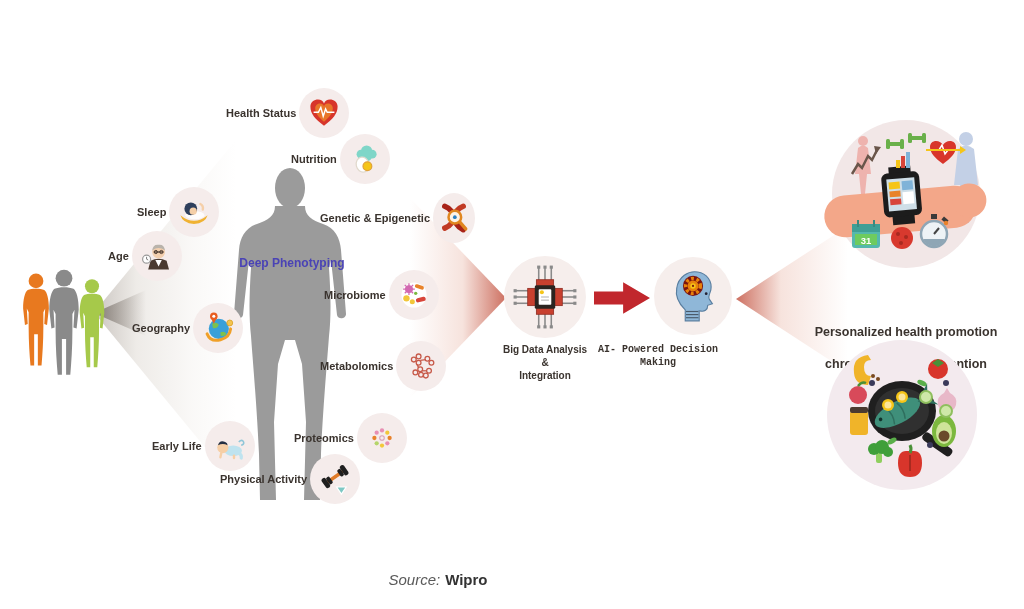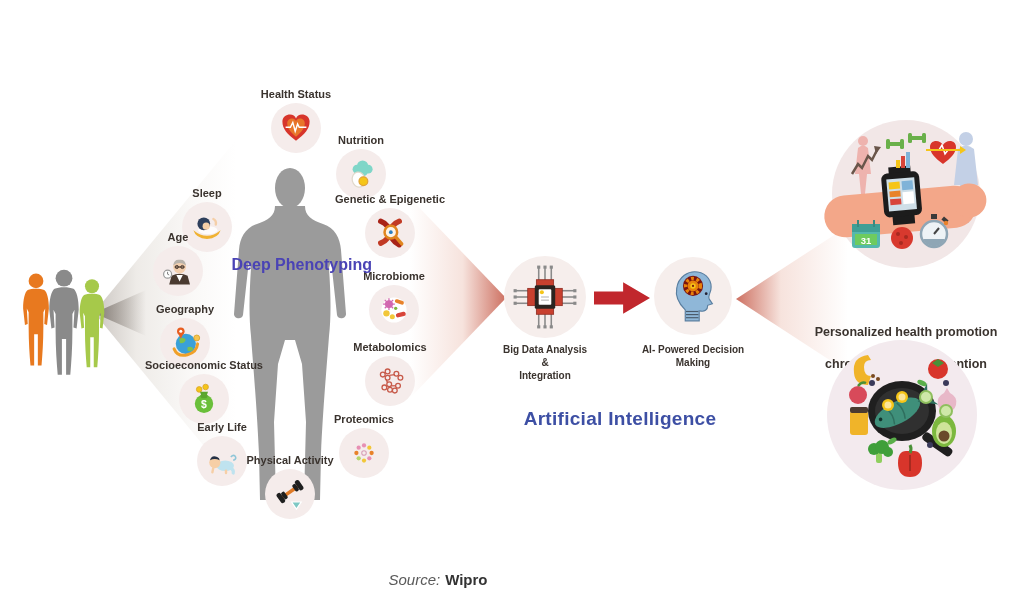--- a/index.html
+++ b/index.html
@@ -16,44 +16,44 @@
     clip-path:polygon(0 50%,100% 0,100% 100%);
     background:linear-gradient(90deg,rgba(105,96,88,.75),rgba(105,96,88,0));}
   .beam-mid-in{left:410px;top:198px;width:96px;height:200px;
     clip-path:polygon(100% 50%,0 0,0 100%);
     background:linear-gradient(90deg,rgba(252,247,245,0) 0%,rgba(245,222,215,.85) 55%,#cd7061 100%);}
   .beam-mid-out{left:736px;top:226px;width:112px;height:146px;
     clip-path:polygon(0 50%,100% 0,100% 100%);
     background:linear-gradient(90deg,#cd7061 0%,rgba(245,222,215,.85) 40%,rgba(252,247,245,0) 100%);}
 
   
-  .factor{position:absolute;width:140px;display:flex;flex-direction:column;align-items:center;gap:3px;z-index:5;}
+  .factor{position:absolute;width:140px;display:flex;align-items:center;gap:3px;z-index:5;}
   .flabel{font-size:11px;font-weight:bold;color:#3a332e;white-space:nowrap;}
   .fcircle{width:50px;height:50px;border-radius:50%;background:#f5eceb;
            display:flex;align-items:center;justify-content:center;}
   .f0{left:226px;top:88px}.f1{left:161px;top:134px}.f2{left:137px;top:187px}
-  .f3{left:108px;top:231px}.f4{left:115px;top:303px}.f5{left:134px;top:359px}
+  .f3{left:108px;top:231px}.f4{left:132px;top:303px}.f5{left:134px;top:359px}
   .f6{left:152px;top:421px}.f7{left:220px;top:454px}.f8{left:291px;top:134px}
   .f9{left:320px;top:193px}.f10{left:324px;top:270px}.f11{left:320px;top:341px}
   .f12{left:294px;top:413px}
 
-  .deep-title{left:212px;top:256px;width:160px;text-align:right;
-    font-size:16px;font-weight:bold;color:#4a43b5;z-index:6;}
+  .deep-title{left:212px;top:256px;width:160px;text-align:center;
+    font-size:12px;font-weight:bold;color:#4a43b5;z-index:6;}
 
   
   .node{position:absolute;border-radius:50%;background:#f6eeec;
         display:flex;align-items:center;justify-content:center;z-index:4;}
   .big-data{left:504px;top:256px;width:82px;height:82px;}
   .ai-head{left:654px;top:257px;width:78px;height:78px;}
   .flow-arrow{left:594px;top:280px;width:56px;height:36px;background:#c1272d;
     clip-path:polygon(0 32%,52% 32%,52% 6%,100% 50%,52% 94%,52% 68%,0 68%);z-index:4;}
   .cap{position:absolute;font-size:10px;font-weight:bold;color:#3a332e;
        text-align:center;white-space:pre-line;line-height:1.3;}
   .bigdata-cap{left:485px;top:343px;width:120px;}
-  .ai-cap{left:627px;top:343px;width:132px;}
+  .ai-cap{left:592px;top:343px;width:132px;font-family:Liberation Mono, monospace;}
   .ai-title{left:505px;top:408px;width:230px;text-align:center;
     font-size:19px;font-weight:bold;color:#3d4fa4;letter-spacing:.3px;}
 
   
   .outcome-cap{left:790px;top:277px;width:232px;font-size:12.5px;line-height:1.26;margin-top:48px;}
   .source{left:0;top:571px;width:876px;text-align:center;font-size:15px;color:#3a3a3a;}
   .src-i{font-style:italic;color:#5a5a5a;margin-right:5px;}
   .src-n{font-weight:bold;color:#333;}
 </style>
 </head>
@@ -140,33 +140,20 @@
         <path d="M18 20 q5 -3 8 1 q-2 5 -7 4 Z M28 30 q5 -2 7 2 q-3 4 -7 2 Z" fill="#7cc14e"></path>
         <path d="M12 32 Q16 42 28 39 Q39 36 40 26" stroke="#f0a028" stroke-width="3.5" fill="none" stroke-linecap="round"></path>
         <circle cx="20" cy="11" r="4.5" fill="#e85d20"></circle>
         <path d="M16.5 13 L20 20 L23.5 13 Z" fill="#e85d20"></path>
         <circle cx="20" cy="11" r="1.8" fill="#fff"></circle>
         <circle cx="39" cy="19" r="3.5" fill="#f5c44e" stroke="#d9a32a" stroke-width="1"></circle>
       </svg>
     </div>
   </div>
 
-  <div class="factor f5">
-    <div class="flabel">Socioeconomic Status</div>
-    <div class="fcircle">
-      <svg width="40" height="40" viewBox="0 0 50 50">
-        <circle cx="19" cy="13" r="3.5" fill="#f5c518" stroke="#d9a32a"></circle>
-        <circle cx="27" cy="10" r="3.5" fill="#f5c518" stroke="#d9a32a"></circle>
-        <path d="M20 16 L30 16 L28 22 L22 22 Z" fill="#5aa62e"></path>
-        <circle cx="25" cy="31" r="11.5" fill="#6abf3a"></circle>
-        <path d="M20 21 Q25 18 30 21 L28 24 L22 24 Z" fill="#5aa62e"></path>
-        <text x="25" y="36" text-anchor="middle" font-size="13" font-weight="bold" fill="#fff">$</text>
-      </svg>
-    </div>
-  </div>
 
   <div class="factor f6">
     <div class="flabel">Early Life</div>
     <div class="fcircle">
       <svg width="40" height="40" viewBox="0 0 50 50">
         <ellipse cx="29" cy="31" rx="11" ry="6.5" fill="#bfe3ef"></ellipse>
         <path d="M36 34 q4 2 3 6" stroke="#bfe3ef" stroke-width="4" fill="none" stroke-linecap="round"></path>
         <circle cx="16" cy="27" r="7" fill="#f6cfa6"></circle>
         <path d="M10 24 Q12 17 19 20 Q22 21 22 24 Q16 21 10 24Z" fill="#243044"></path>
         <line x1="14" y1="34" x2="13" y2="39" stroke="#f6cfa6" stroke-width="3" stroke-linecap="round"></line>
@@ -339,21 +326,20 @@
       <circle cx="40" cy="27" r="1.4" fill="#7a1410"></circle>
       <circle cx="57" cy="37" r="1.8" fill="#223"></circle>
     </svg>
   </div>
 
   <div class="cap bigdata-cap">Big Data Analysis
 &amp;
 Integration</div>
   <div class="cap ai-cap">AI- Powered Decision
 Making</div>
-  <div class="abs ai-title">Artificial Intelligence</div>
 
   <svg class="abs" style="left:830px;top:118px" width="164" height="152" viewBox="0 0 164 152" overflow="visible">
     <circle cx="76" cy="76" r="74" fill="#f2e7e7"></circle>
 
     <g fill="#eeb3ae" transform="translate(28,18)">
       <circle cx="5" cy="5" r="5"></circle>
       <path d="M0 12 q5 -5 10 0 l3 26 h-4 l-2 20 h-4 l-2 -20 h-4 Z"></path>
     </g>
     <g fill="#c3d0e6" transform="translate(128,14)">
       <circle cx="8" cy="7" r="7"></circle>

